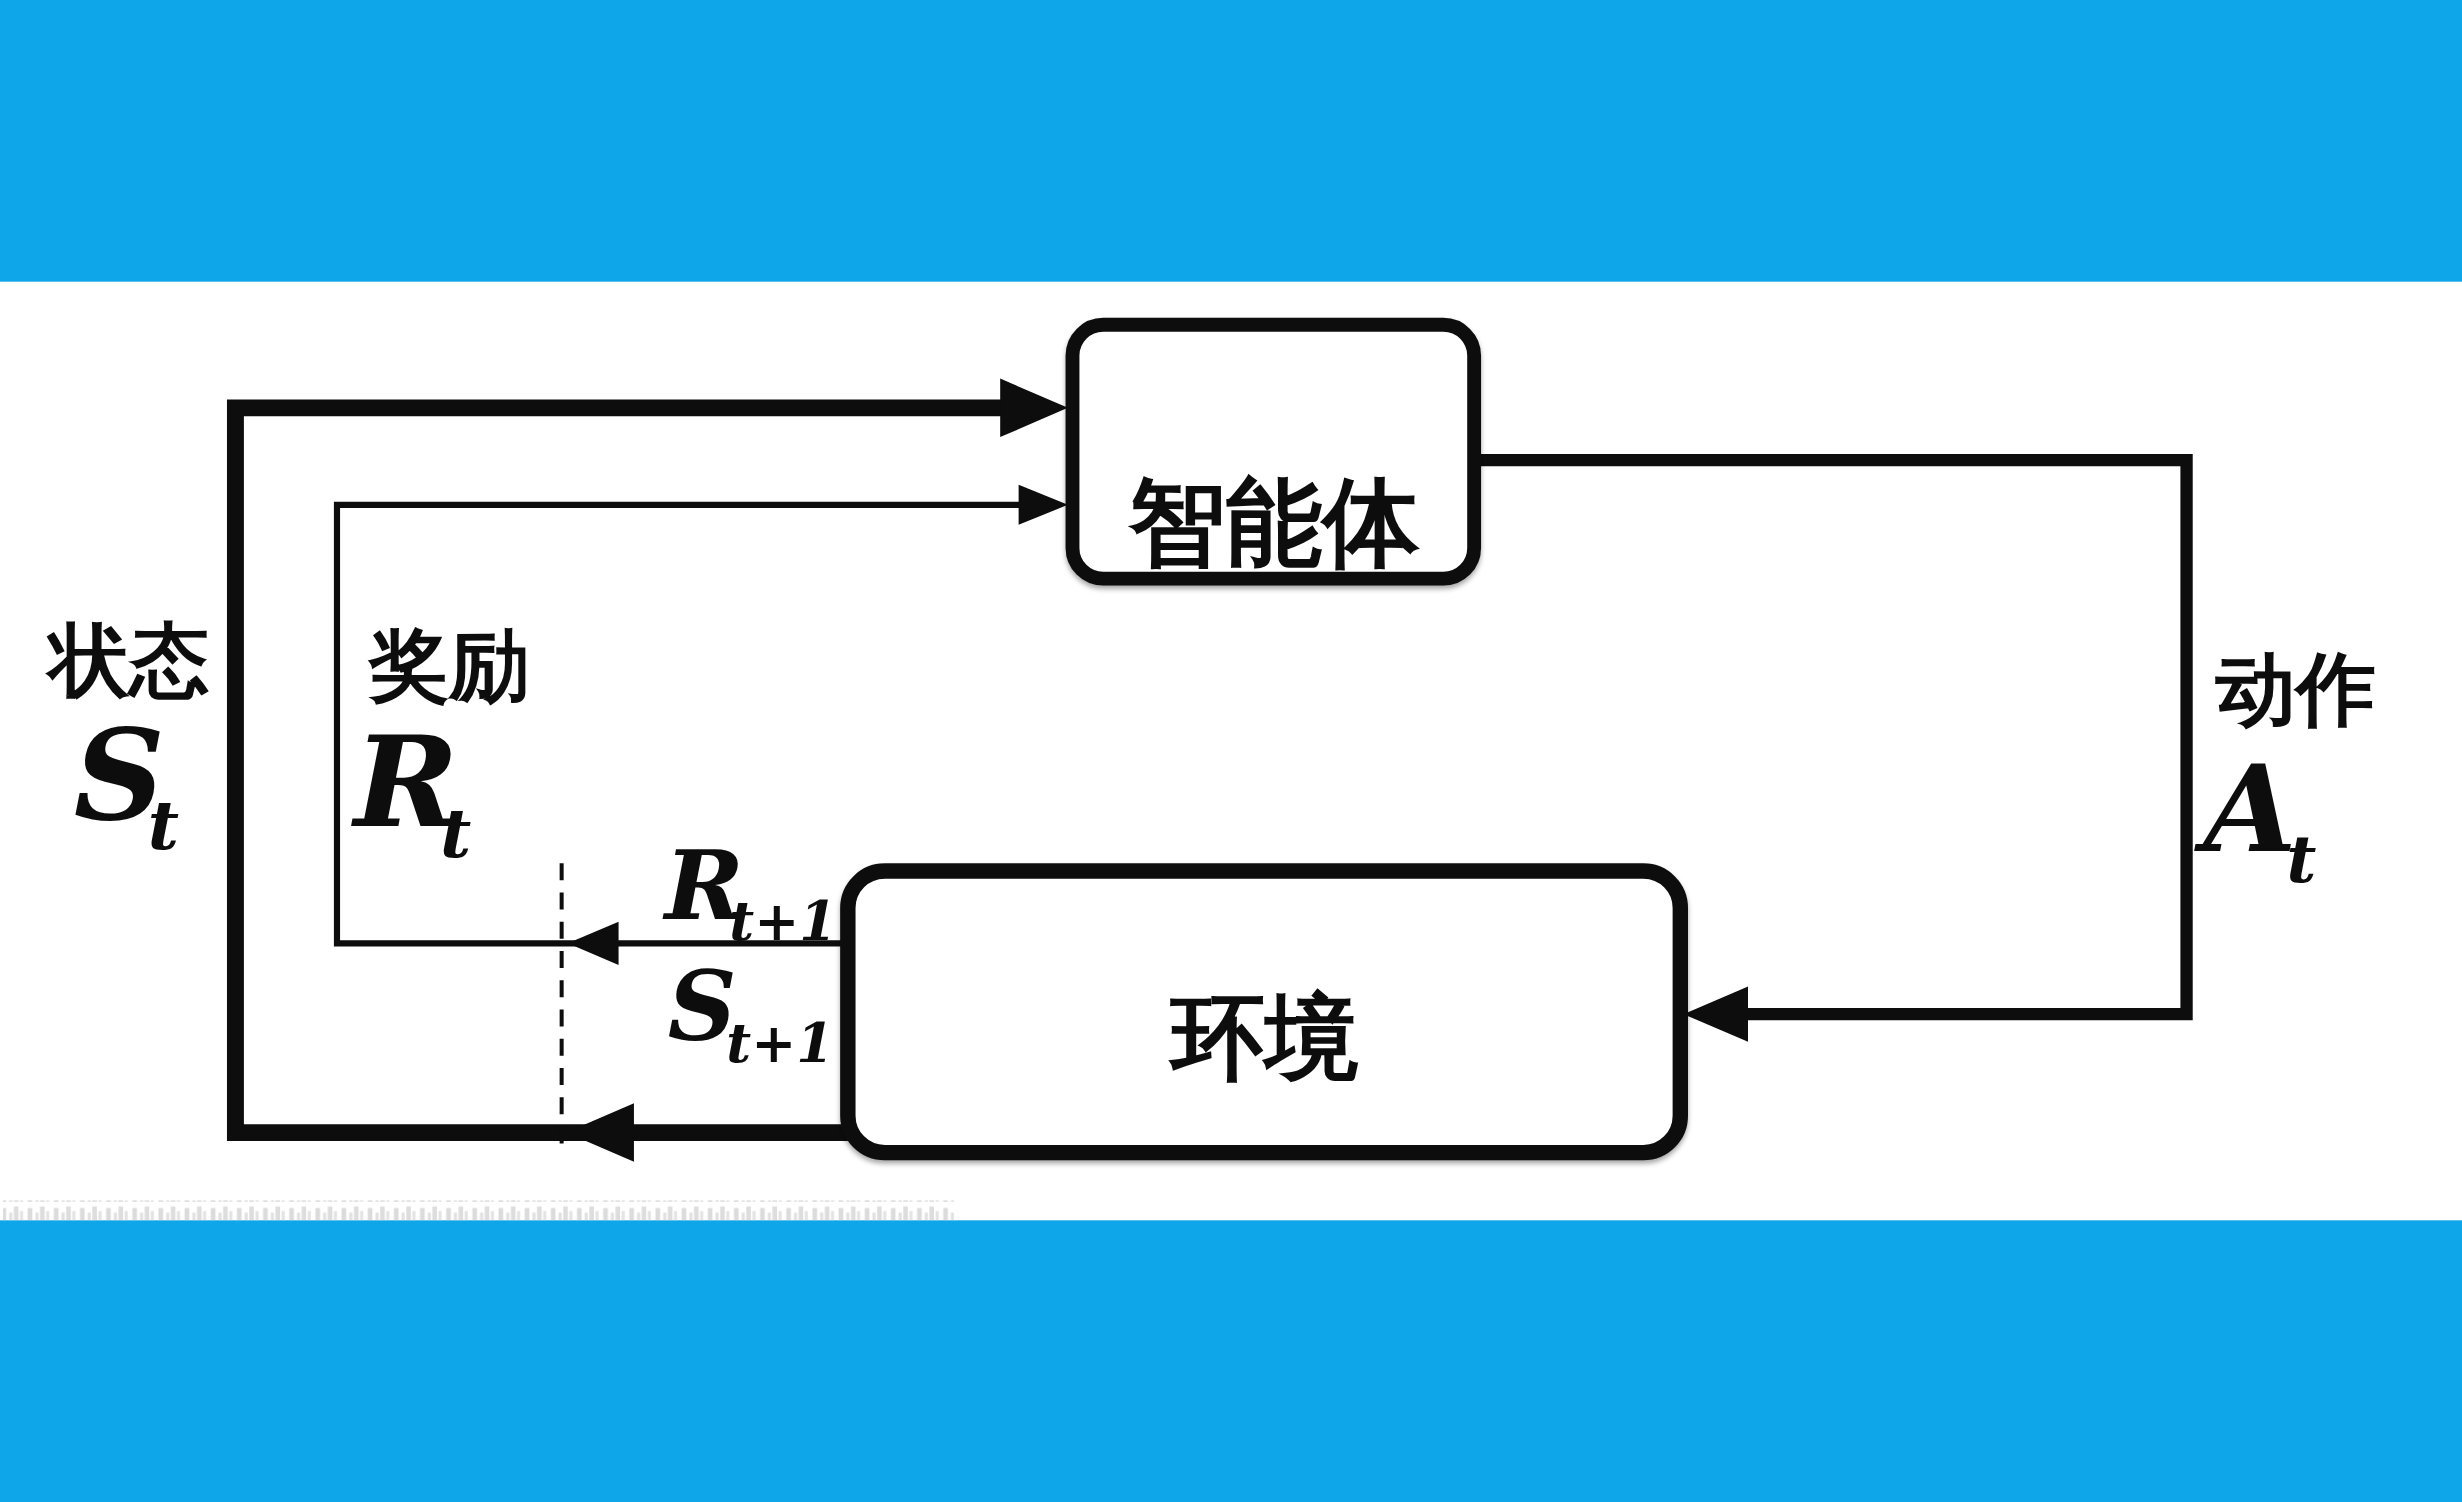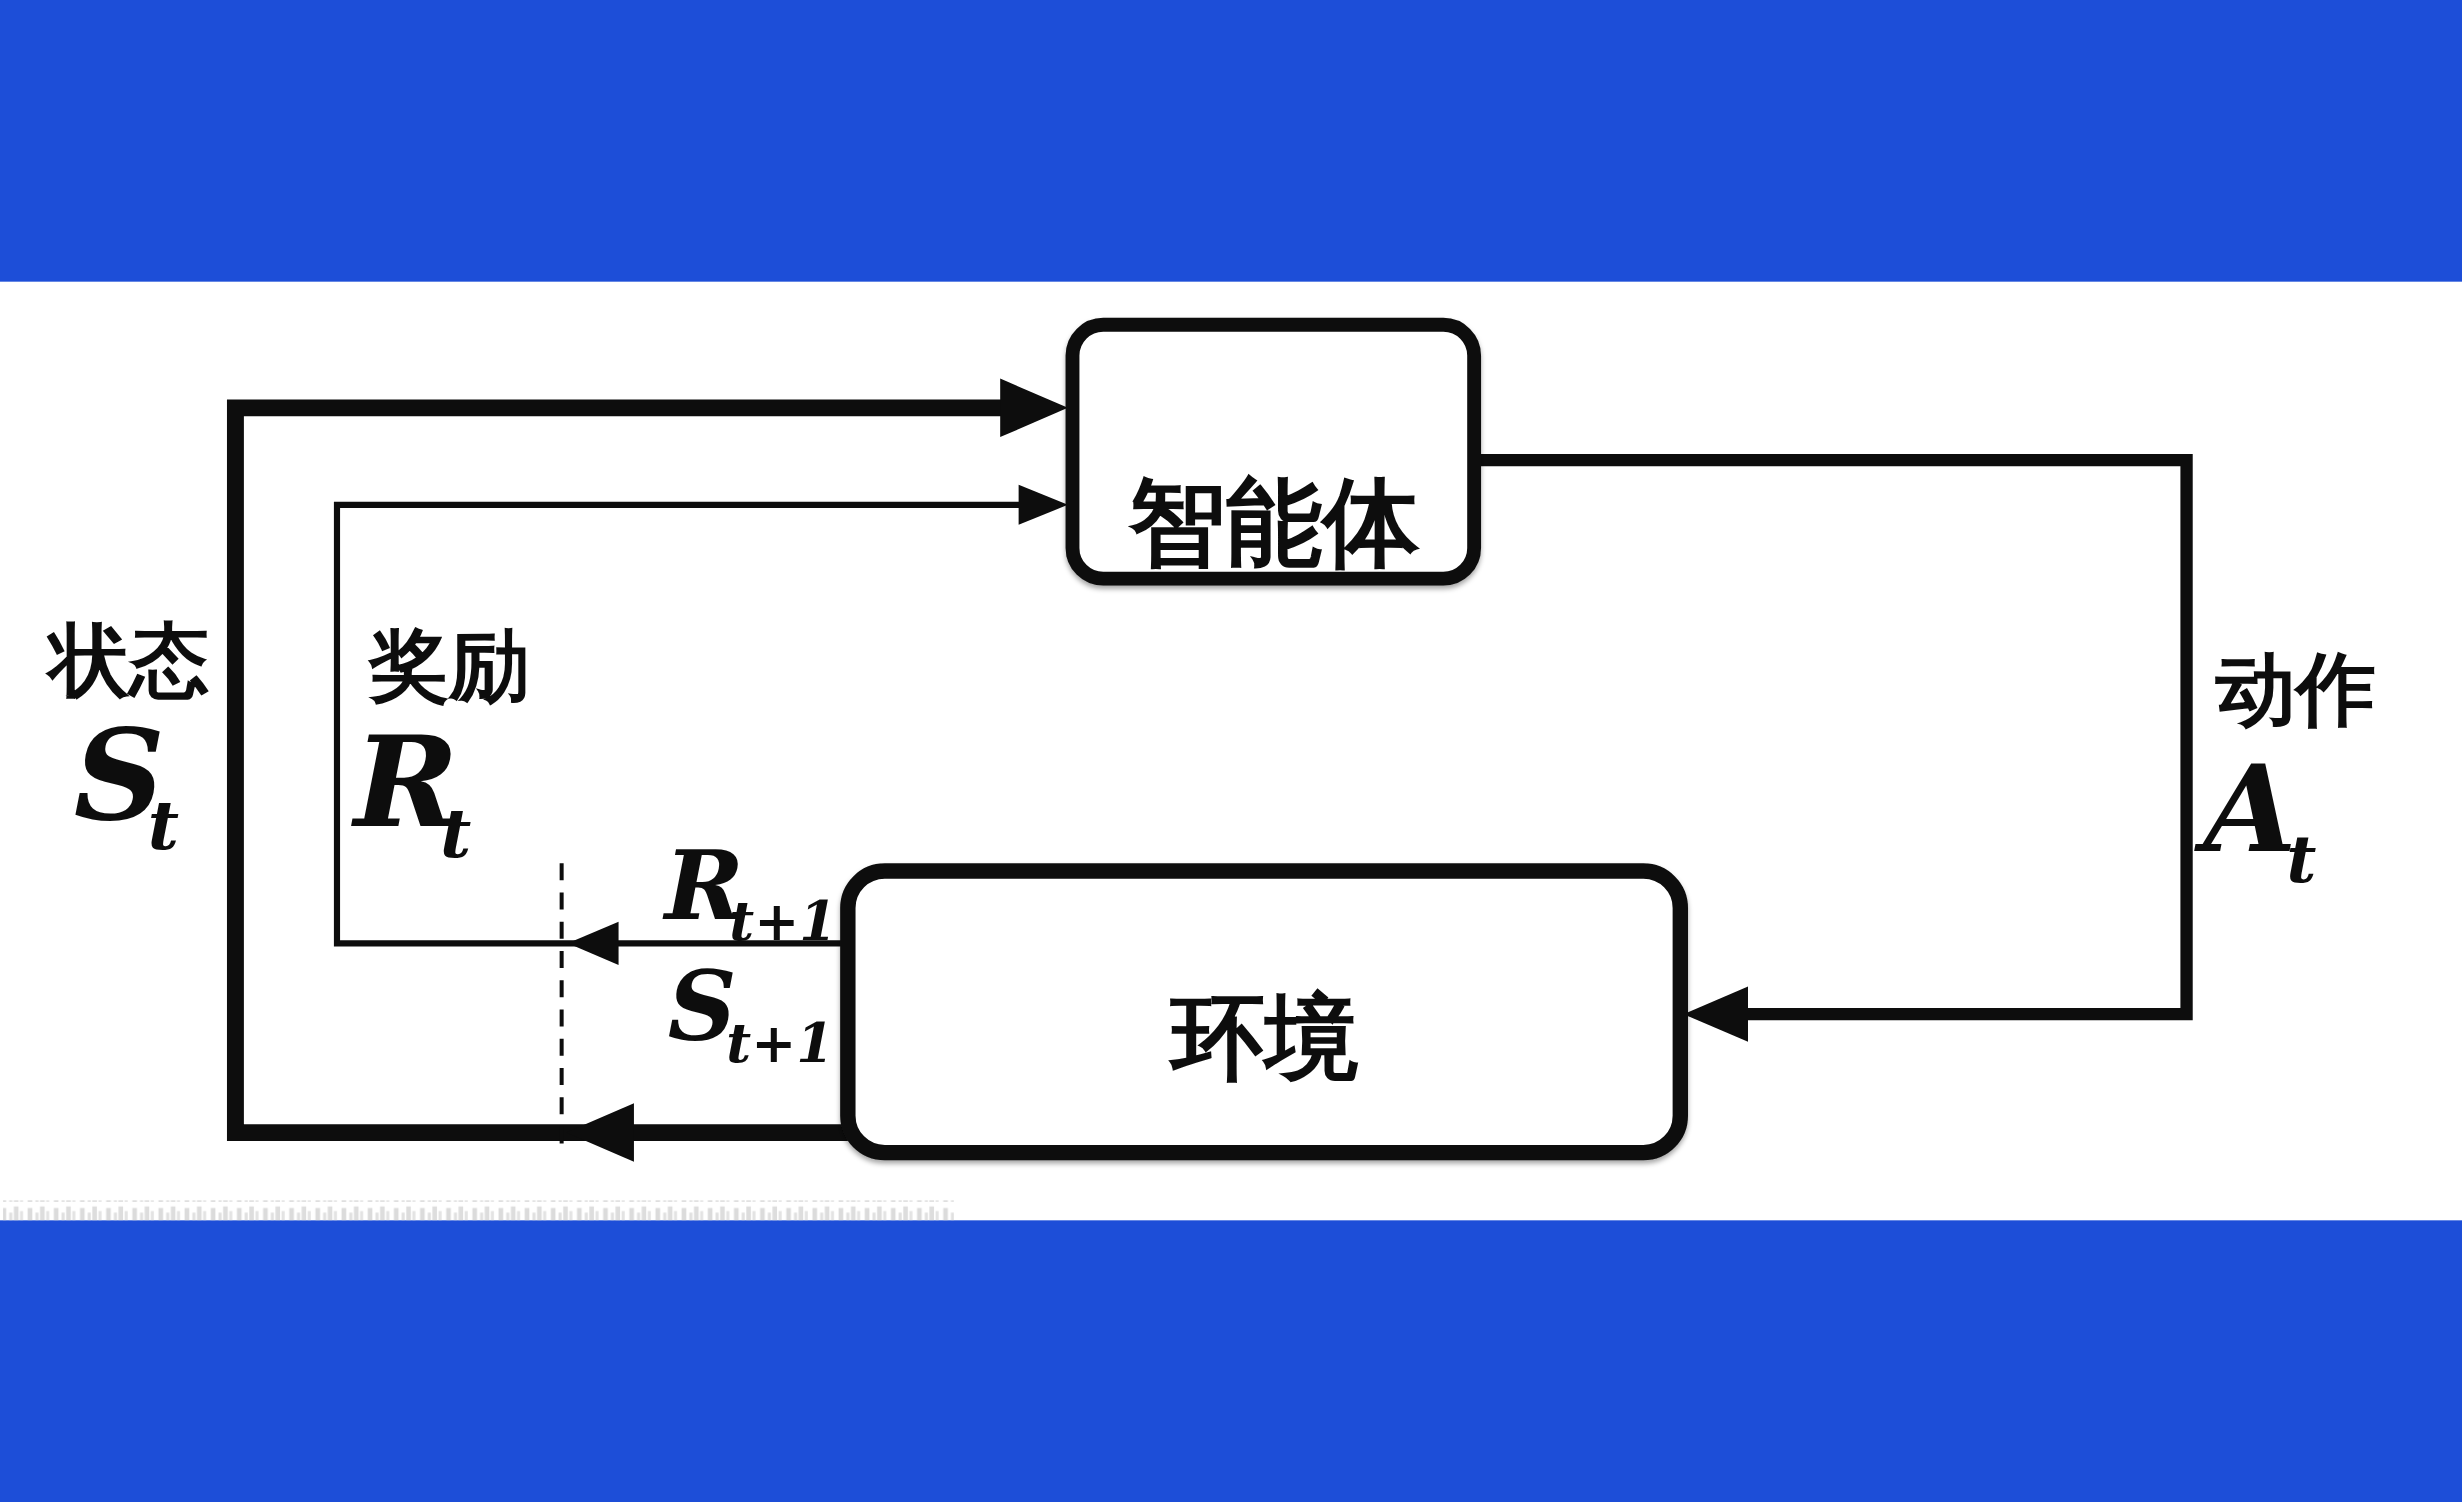--- a/index.html
+++ b/index.html
@@ -9,21 +9,21 @@
     height: 100%;
     background: #ffffff;
     overflow: hidden;
   }
   .stage {
     width: 100%;
     height: 100%;
     display: flex;
     align-items: flex-end;
     justify-content: center;
-    background: #1d4ed8;
+    background: #0ea5e9;
   }
   svg.diagram {
     width: 100%;
     height: 100%;
     display: block;
   }
   .cjk-label {
     font-family: "DejaVu Serif", "Liberation Serif", serif;
     font-weight: 600;
   }

